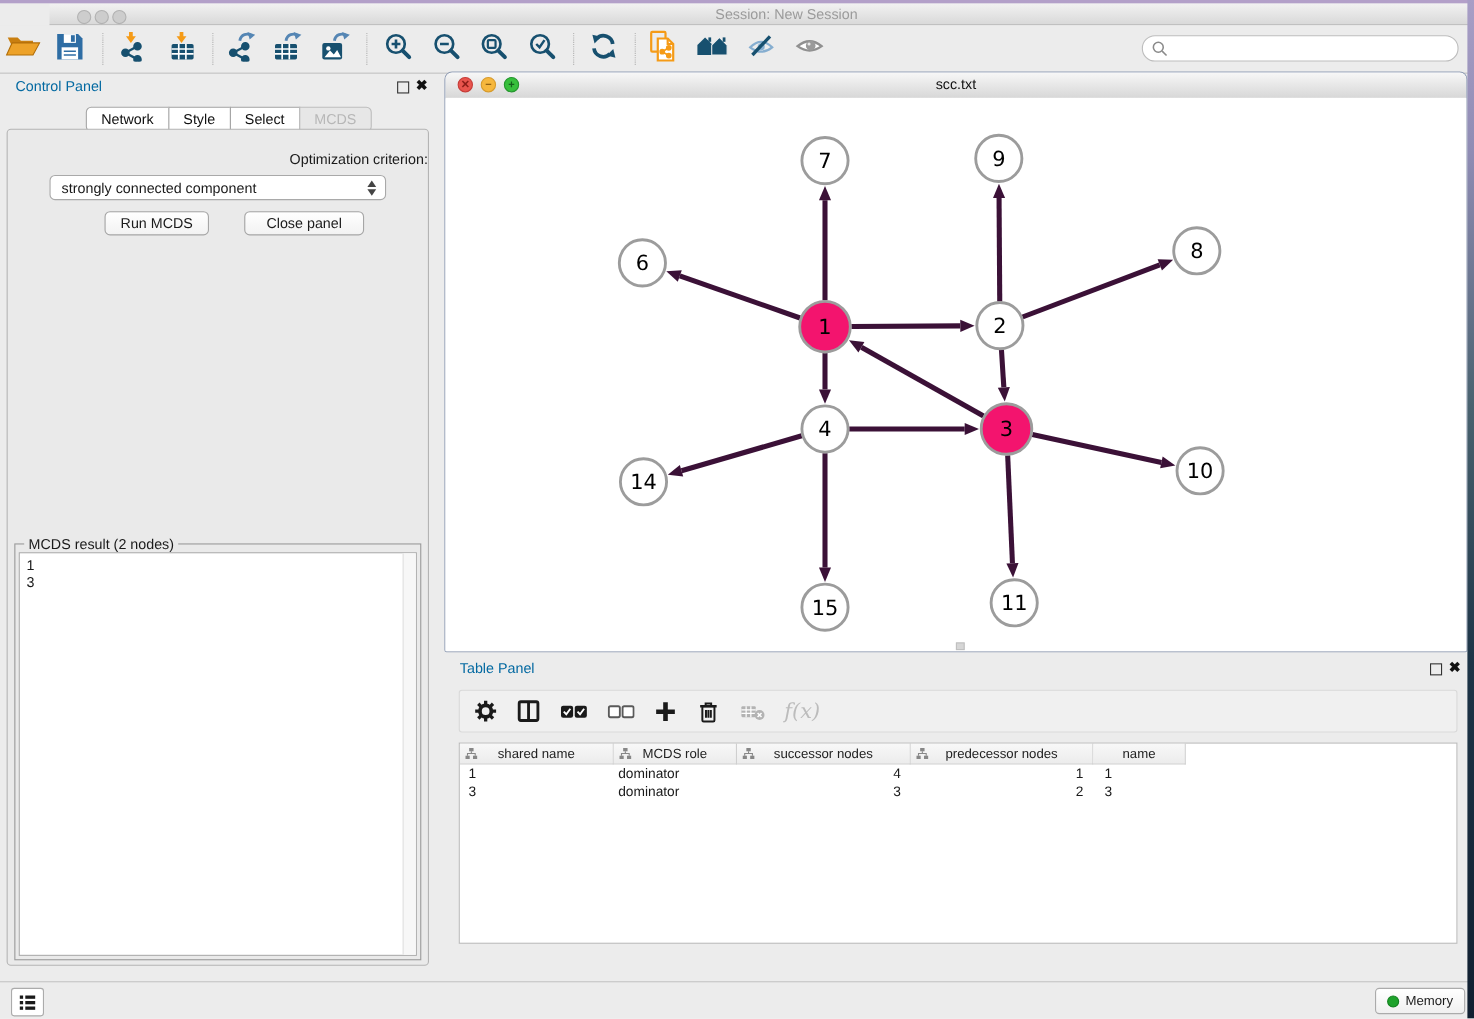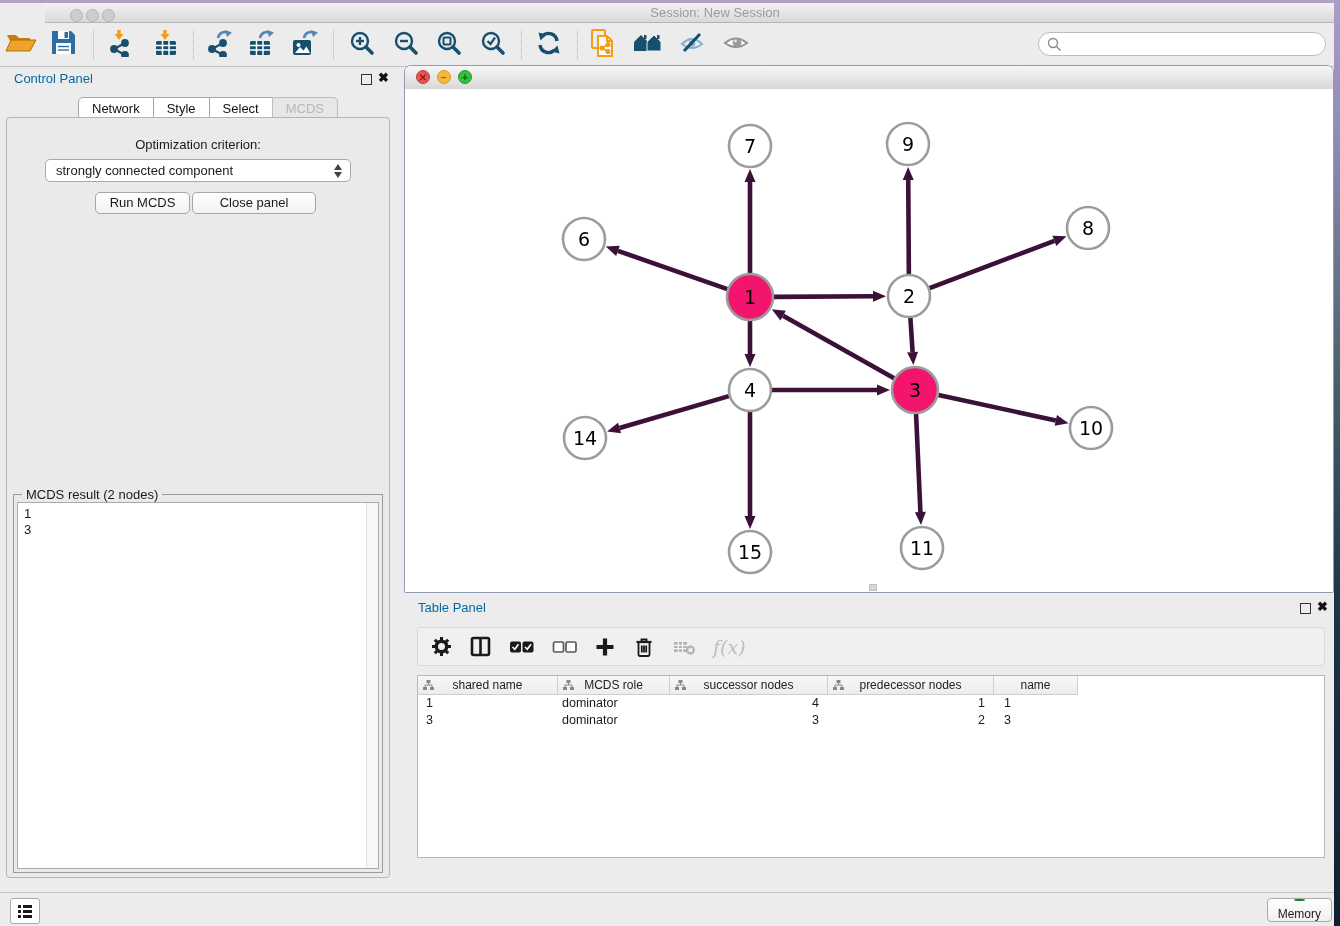--- a/index.html
+++ b/index.html
@@ -33,21 +33,21 @@
   .wicon-float{position:absolute;width:9px;height:9px;border:1.5px solid #333;top:8px;}
   .wicon-close{position:absolute;top:4px;font-size:13px;font-weight:bold;color:#111;}
   .seg-tabs{position:absolute;display:flex;}
   .seg-tab{height:21px;line-height:21px;padding:0 13px;font-size:13px;background:#fff;
     border:1px solid #a6a6a6;margin-left:-1px;color:#111;}
   .seg-tab:first-child{border-radius:5px 0 0 5px;margin-left:0;}
   .seg-tab:last-child{border-radius:0 5px 5px 0;}
   .seg-tab.active{background:#e7e7e7;color:#b7b7b7;border-color:#bdbdbd;}
   .cp-inner{position:absolute;left:6px;right:6px;top:51px;bottom:3px;background:#eaeaea;
     border:1px solid #b4b4b4;border-radius:4px;}
-  .opt-label{position:absolute;left:0;right:0;top:19px;text-align:center;font-size:13px;}
+  .opt-label{position:absolute;left:0;right:0;top:19px;text-align:right;font-size:13px;}
   .dropdown{position:absolute;left:38px;right:38px;top:41px;height:23px;background:#fff;
     border:1px solid #a9a9a9;border-radius:5px;box-sizing:border-box;font-size:13px;}
   .dropdown .val{position:absolute;left:10px;top:3px;}
   .stepper{position:absolute;right:7px;top:3px;width:9px;height:16px;}
   .stepper .up{position:absolute;top:1px;left:0;width:0;height:0;
     border-left:4.5px solid transparent;border-right:4.5px solid transparent;border-bottom:6px solid #444;}
   .stepper .dn{position:absolute;bottom:1px;left:0;width:0;height:0;
     border-left:4.5px solid transparent;border-right:4.5px solid transparent;border-top:6px solid #444;}
   .mac-btn{position:absolute;top:74px;height:22px;background:linear-gradient(#ffffff,#f2f2f2);
     border:1px solid #a6a6a6;border-radius:5px;font-size:13px;text-align:center;
@@ -92,21 +92,21 @@
   .td{box-sizing:border-box;overflow:hidden;white-space:nowrap;line-height:17px;}
   .tab-strip{position:absolute;left:0;right:0;top:271px;height:22px;display:flex;
     justify-content:center;}
   
   .statusbar{position:absolute;left:0;top:892px;width:100%;height:34px;background:#ececec;
     border-top:1px solid #c4c4c4;}
   .sb-btn{position:absolute;left:10px;top:5px;width:28px;height:24px;background:#fff;
     border:1px solid #ababab;border-radius:3px;display:flex;align-items:center;justify-content:center;}
   .mem-btn{position:absolute;right:8px;top:5px;height:24px;background:linear-gradient(#fff,#f0f0f0);
     border:1px solid #ababab;border-radius:4px;display:flex;align-items:center;gap:6px;
-    padding:0 10px;font-size:12px;box-sizing:border-box;flex-direction:column;}
+    padding:0 10px;font-size:12px;box-sizing:border-box;}
   .mem-dot{width:11px;height:11px;border-radius:50%;background:#1ea32b;border:1px solid #148020;box-sizing:border-box;}
 </style>
 </head>
 <body>
 
 <div class="stage">
 
   <div class="titlebar">
     <span class="tl" style="left:25px"></span>
     <span class="tl" style="left:41px"></span>
@@ -292,37 +292,38 @@
     <div class="cp-inner">
       <div class="opt-label">Optimization criterion:</div>
       <div class="dropdown">
         <span class="val">strongly connected component</span>
         <span class="stepper">
           <span class="up"></span>
             <span class="dn"></span>
           </span>
       </div>
       <div class="mac-btn" style="left:88px;width:95px">Run MCDS</div>
-      <div class="mac-btn" style="left:185px;width:124px">Close panel</div>
+      <div class="mac-btn" style="left:215px;width:109px">Close panel</div>
       <div class="result-group">
         <span class="result-legend">MCDS result (2 nodes)</span>
         <div class="result-area">
           <pre id="result-lines">1
 3</pre>
           <div class="result-scroll"></div>
         </div>
       </div>
     </div>
   </div>
 
   <div class="netframe">
     <div class="net-titlebar">
       <span class="mac-light" style="left:11px;background:#e9544d;border:1px solid #c63c38;color:#8c1d18">✕</span>
       <span class="mac-light" style="left:32px;background:#f6b73d;border:1px solid #d79b2c;color:#8f5f10">−</span>
       <span class="mac-light" style="left:53px;background:#37bf3c;border:1px solid #24962d;color:#14611c">+</span>
+      <div class="net-title">scc.txt</div>
     </div>
     <div class="canvas">
       <svg id="net-svg" width="928" height="503">
           <g>
             <line x1="345" y1="184" x2="345" y2="93" stroke="#3B1137" stroke-width="4.6"></line>
             <polygon points="345,80 350.5,93 339.5,93" fill="#3B1137"></polygon>
           </g>
           <g>
             <line x1="322.34314698911055" y1="200.08375015282175" x2="212.98527951633417" y2="161.87437477076736" stroke="#3B1137" stroke-width="4.6"></line>
             <polygon points="200.71281746876906,157.5864061035458 214.7994201063125,156.6821792891052 211.17113892635584,167.06657025242953" fill="#3B1137"></polygon>

